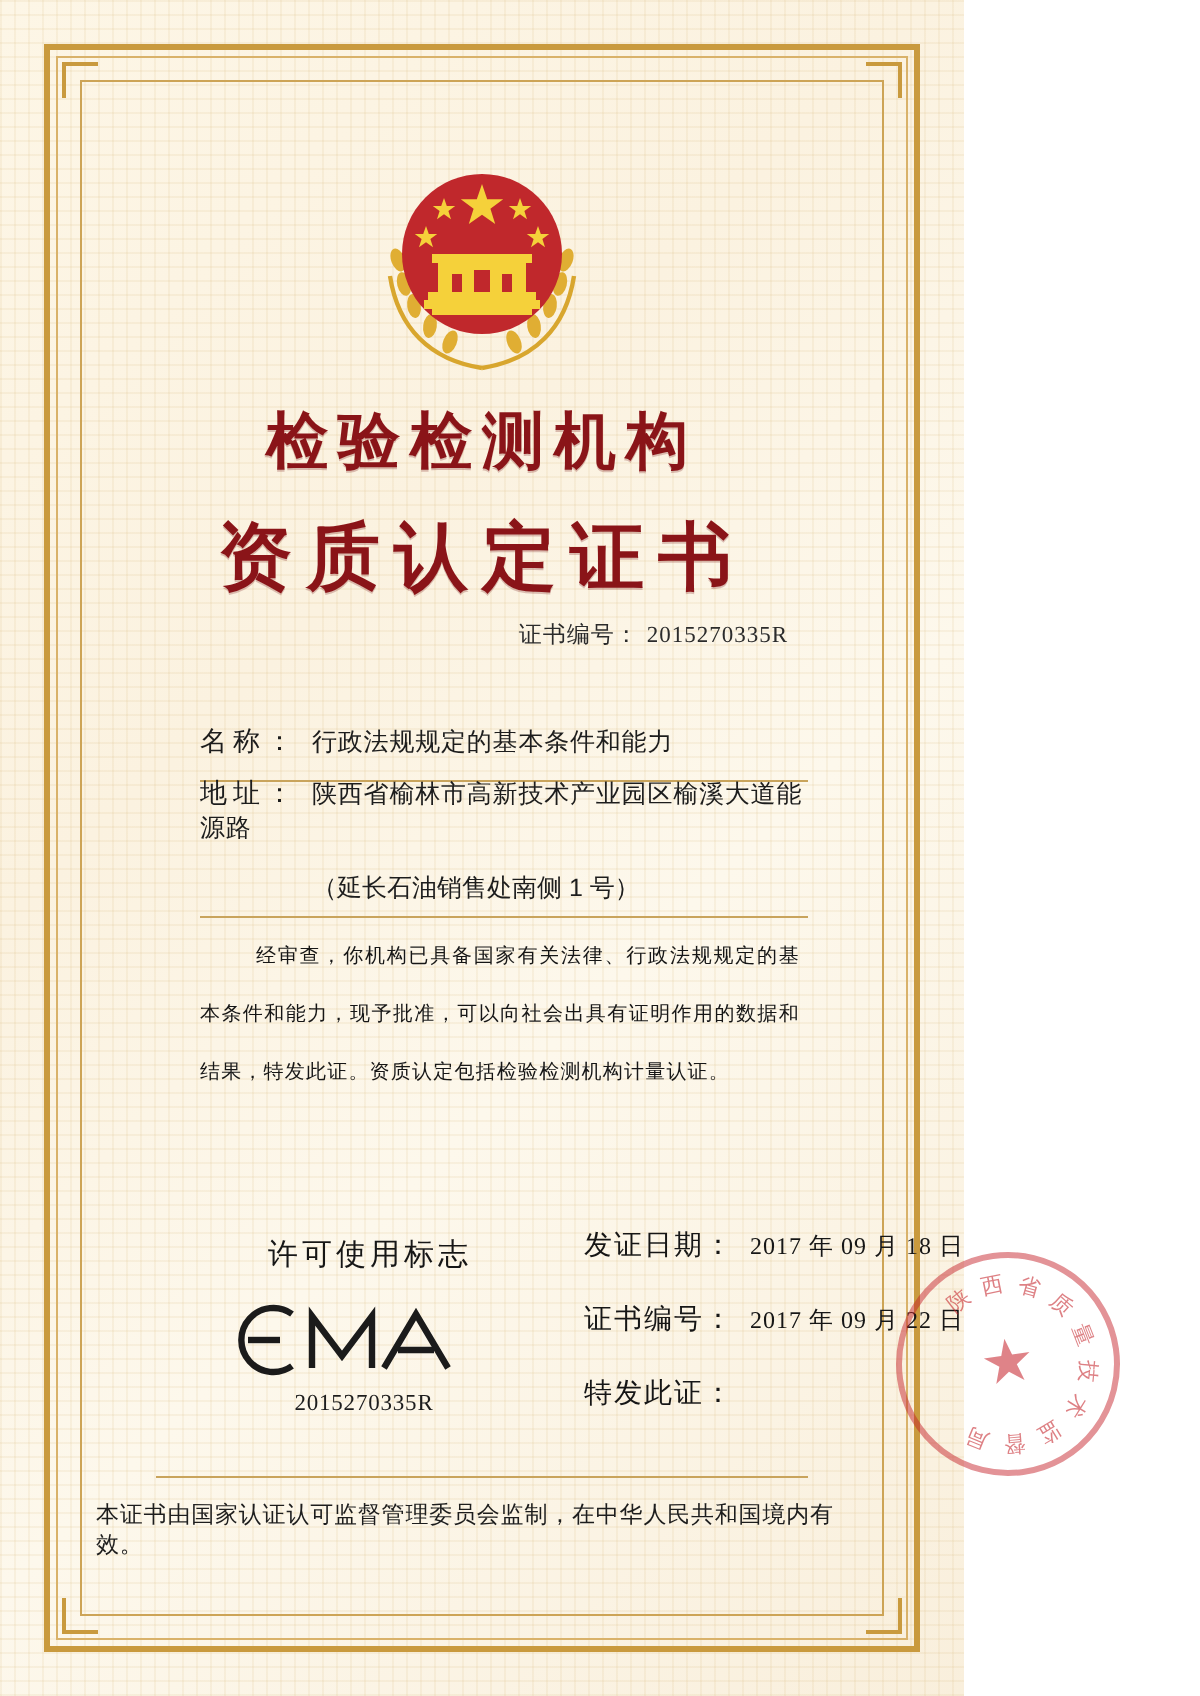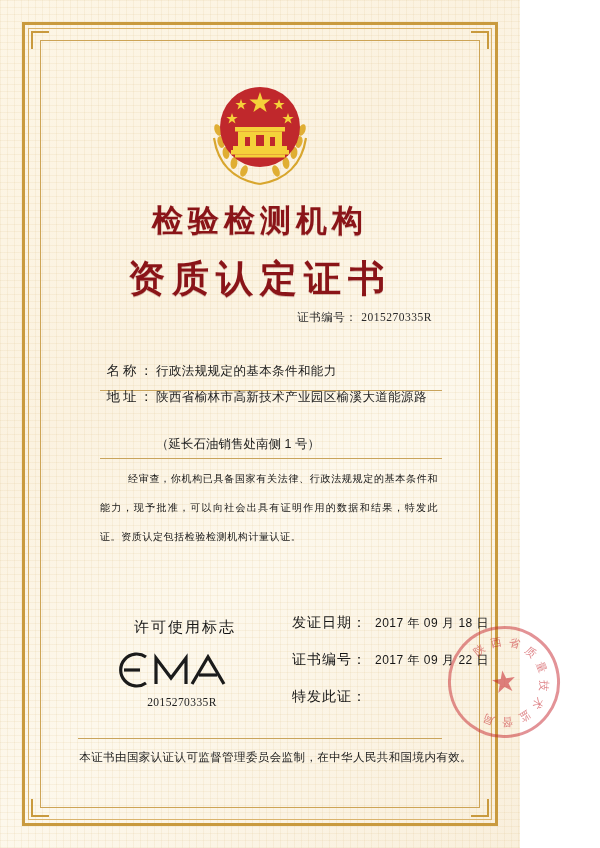--- a/index.html
+++ b/index.html
@@ -10,21 +10,21 @@
   body {
     width: 600px;
     height: 848px;
     font-family: "Liberation Sans", sans-serif;
     overflow: hidden;
   }
 
   
   .certificate {
     position: relative;
-    width: 520px;
+    width: 482px;
     height: 848px;
     box-sizing: border-box;
     background:
       repeating-linear-gradient(0deg, rgba(214,182,120,0.13) 0px, rgba(214,182,120,0.13) 1px, rgba(255,255,255,0) 1px, rgba(255,255,255,0) 7px),
       repeating-linear-gradient(90deg, rgba(214,182,120,0.13) 0px, rgba(214,182,120,0.13) 1px, rgba(255,255,255,0) 1px, rgba(255,255,255,0) 7px),
       linear-gradient(135deg, #fdf6e6 0%, #fbf2e0 35%, #fdf8ec 60%, #f9efdc 100%);
   }
 
   
   .frame-outer {
@@ -118,21 +118,20 @@
     left: 52px;
     right: 30px;
     font-size: 13px;
     color: #1d1d1d;
   }
   .field .flabel {
     display: inline-block;
     width: 56px;
     letter-spacing: 3px;
     font-size: 13.5px;
-    text-align: right;
   }
   .field .fvalue {
     font-size: 12.5px;
     letter-spacing: 0.4px;
   }
   .field.name  { top: 314px; }
   .field.addr  { top: 340px; }
   .addr-line2 {
     position: absolute;
     left: 108px;
@@ -198,20 +197,21 @@
     left: 244px;
     top: 566px;
     right: 10px;
   }
   .date-row {
     display: flex;
     align-items: flex-end;
     margin-bottom: 19px;
     font-size: 14px;
     color: #161616;
+    font-family: Liberation Serif, serif;
   }
   .date-row .dlabel {
     letter-spacing: 1px;
     margin-right: 8px;
     white-space: nowrap;
   }
   .date-row .dvalue {
     font-size: 12px;
     letter-spacing: 0.5px;
     white-space: nowrap;
@@ -261,21 +261,21 @@
     right: 30px;
     top: 690px;
     height: 1px;
     background: #c9a45c;
   }
   .footer-note {
     position: absolute;
     left: 0;
     right: 0;
     top: 702px;
-    text-align: right;
+    text-align: left;
     font-size: 11.5px;
     color: #1d1d1d;
     letter-spacing: 0.4px;
   }
 </style>
 </head>
 <body>
 
 <div class="certificate">
 

